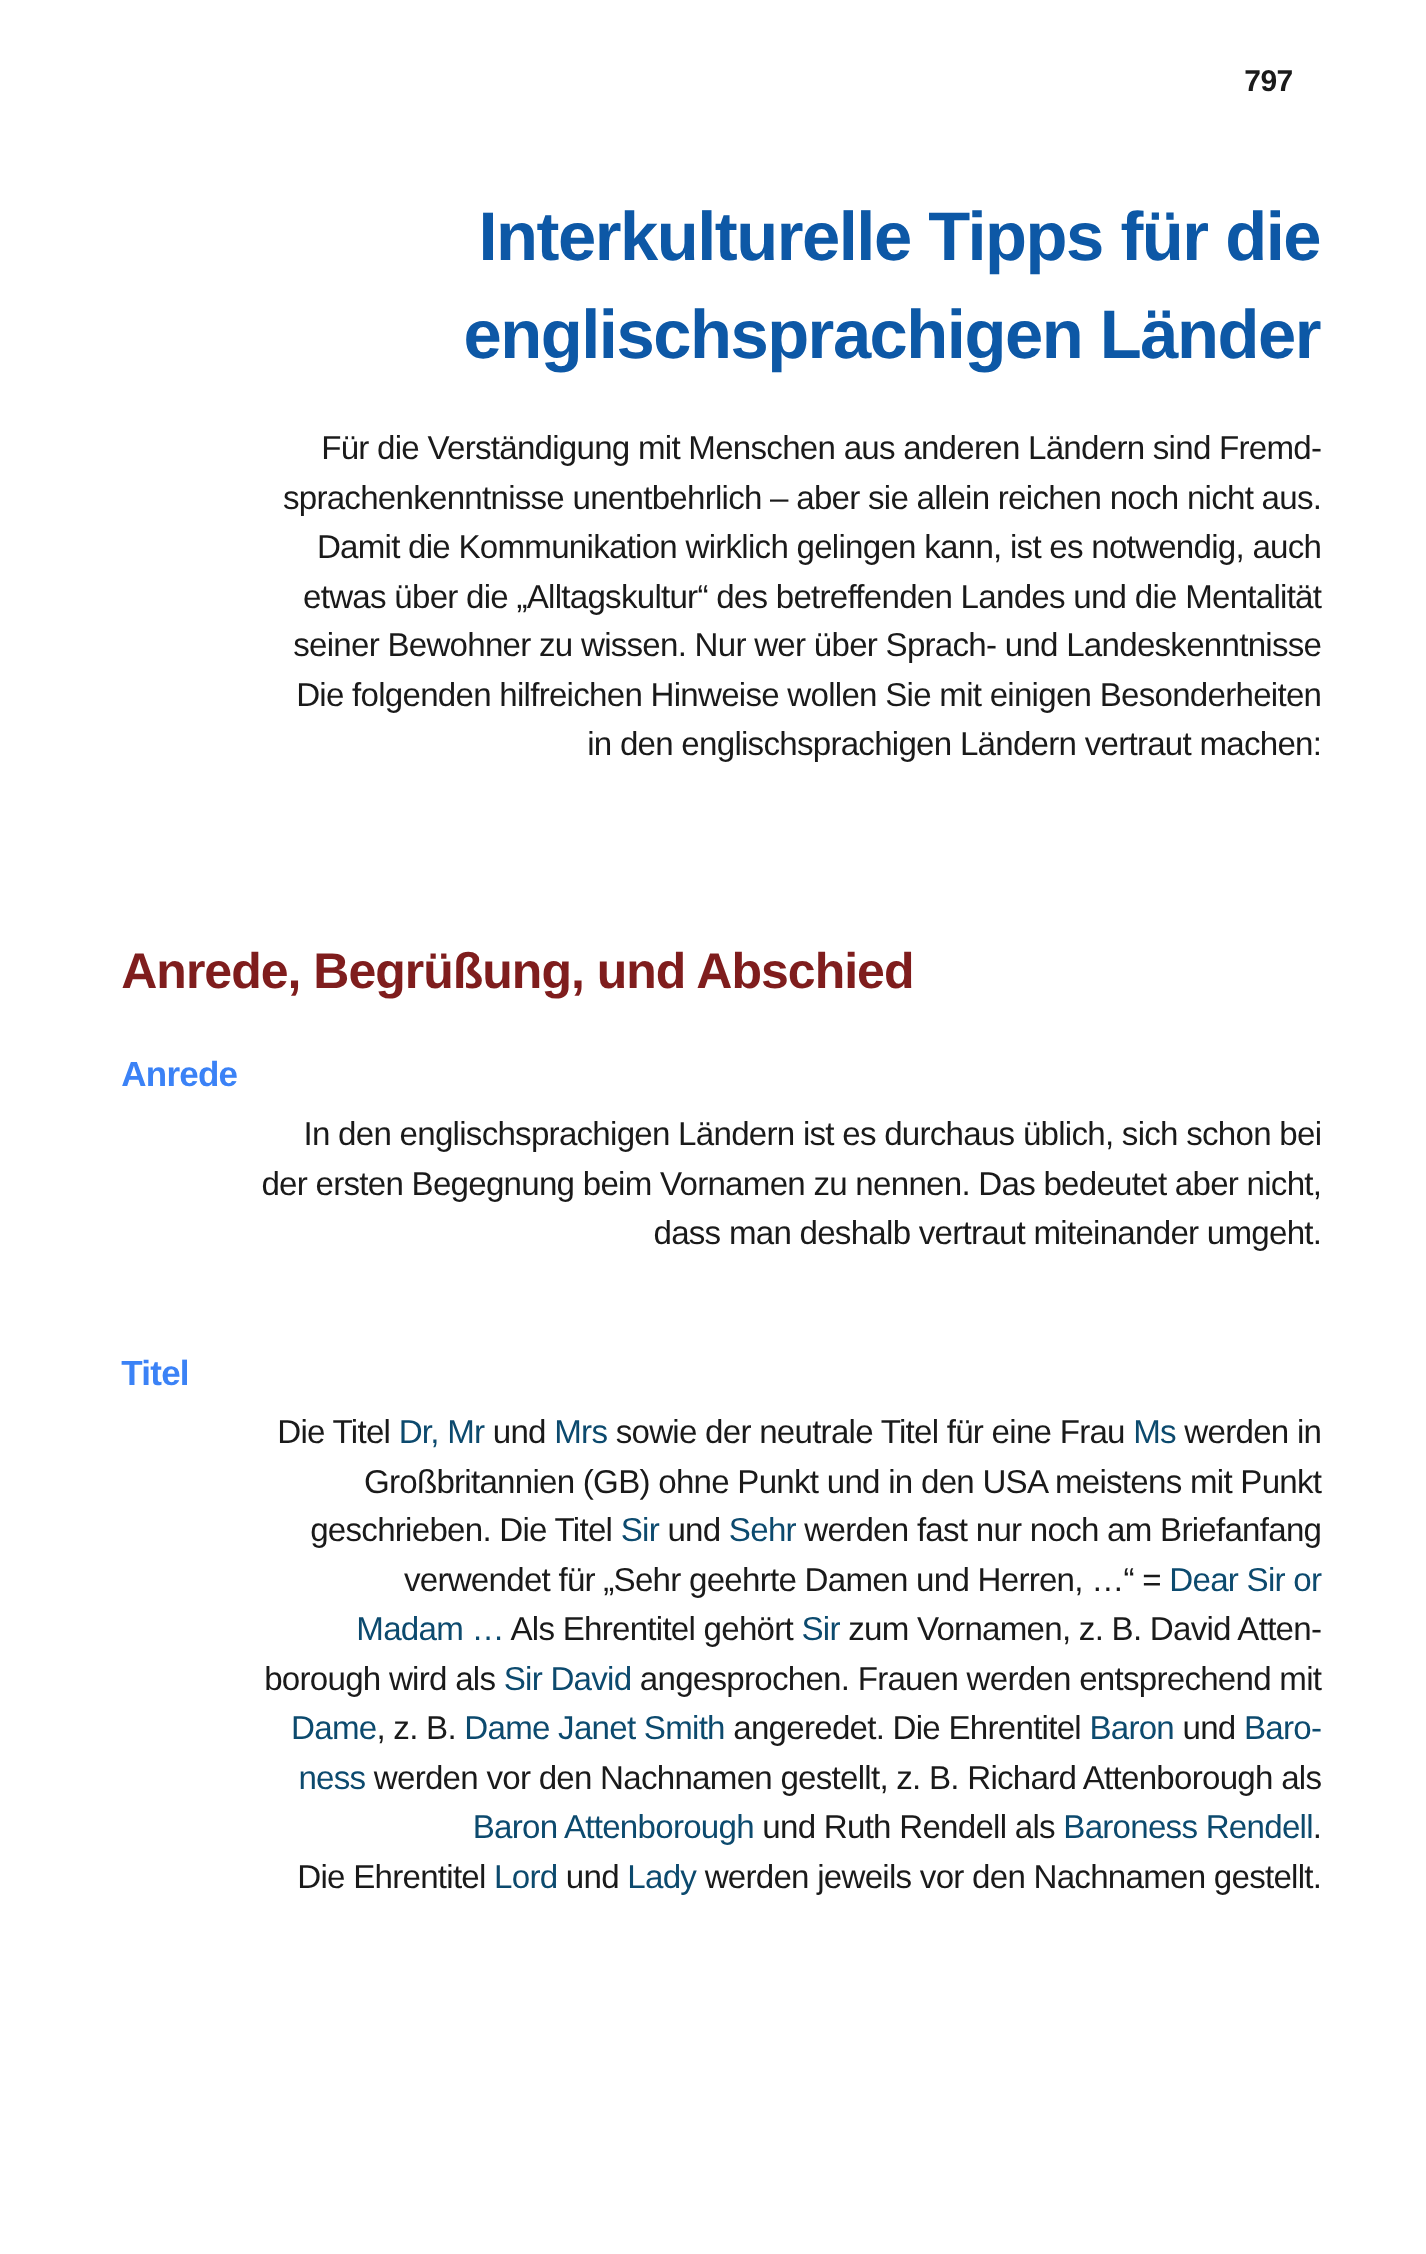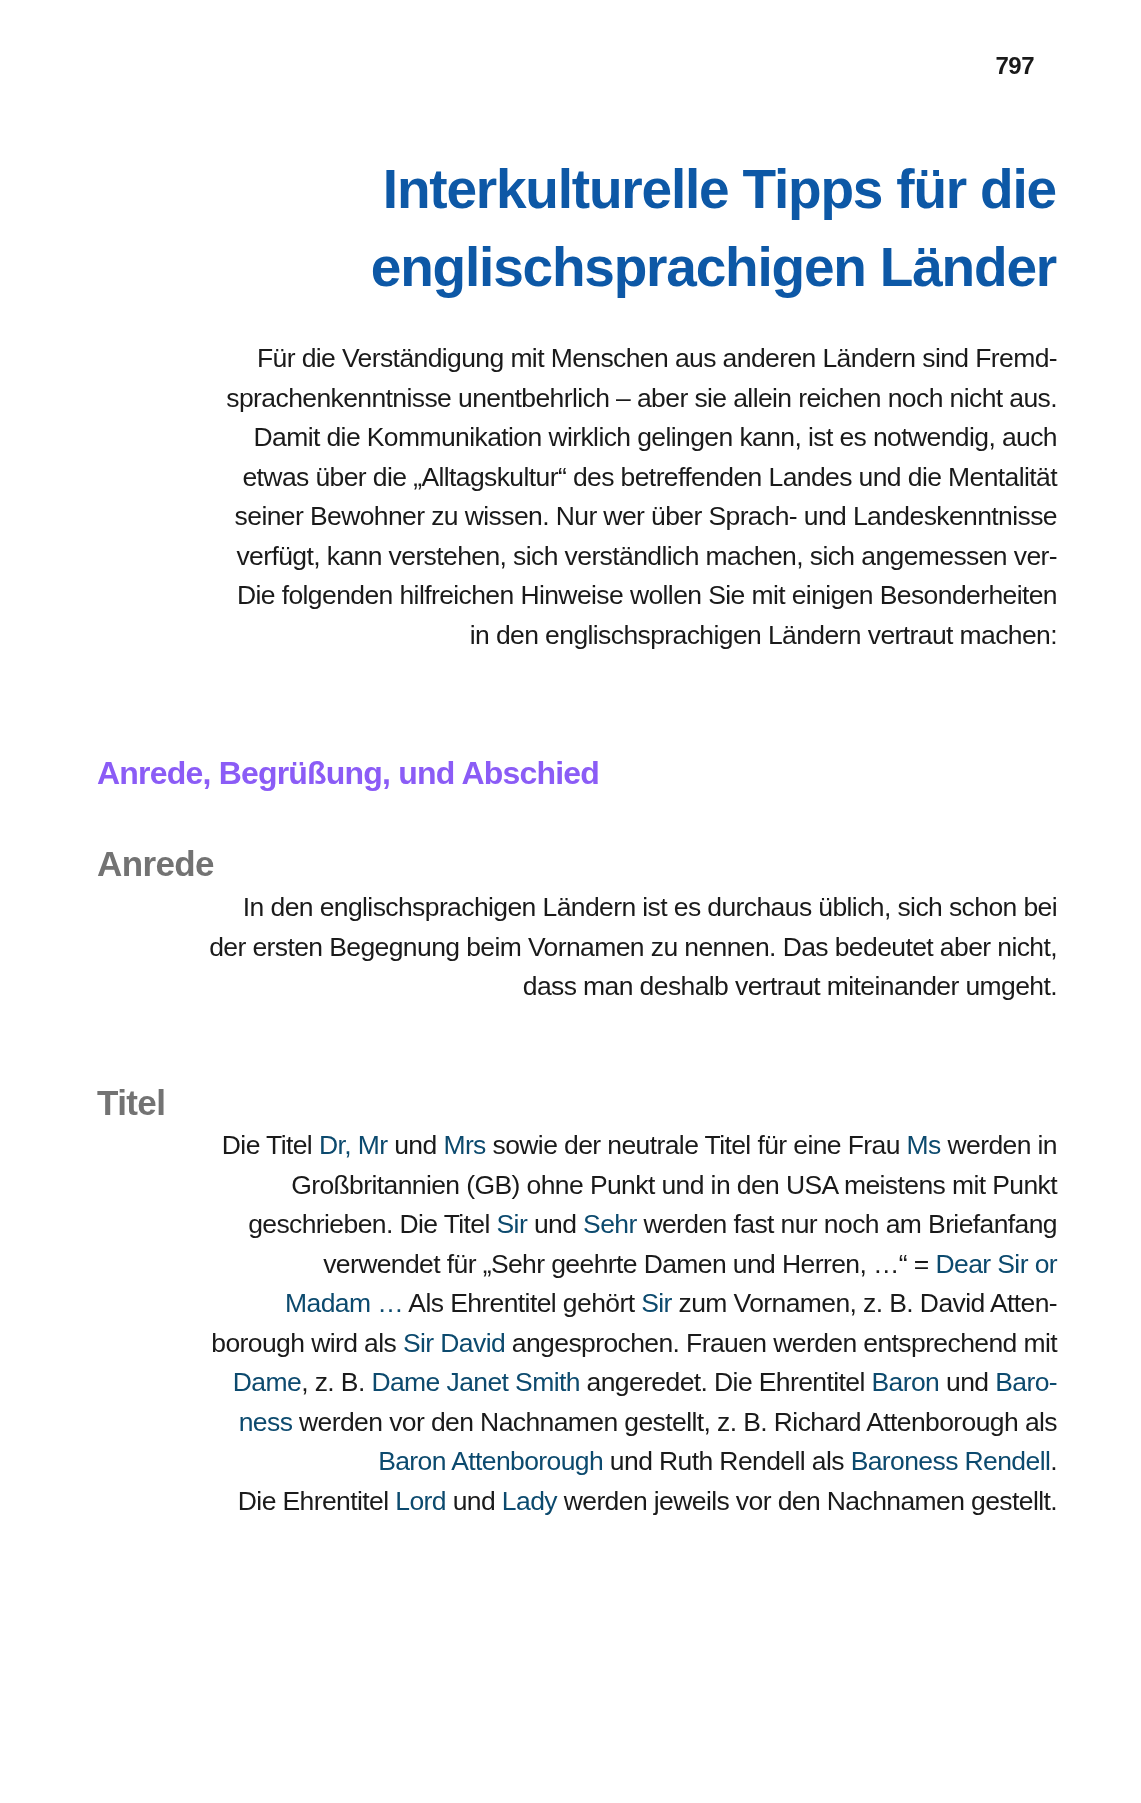--- a/index.html
+++ b/index.html
@@ -19,26 +19,26 @@
     .body {
       font-family: "Liberation Sans", sans-serif; font-size: 26.5px;
       line-height: 39.5px; color: #1a1a1a; letter-spacing: -0.6px;
       margin: 0; position: absolute; left: 97px; width: 960px;
     }
     .line { display: block; white-space: nowrap; text-align: right; }
     .intro { top: 339px; }
     .h2 {
       position: absolute; left: 97px; top: 755px;
       font-family: "Liberation Sans", sans-serif; font-weight: bold;
-      font-size: 32px; color: #8b5cf6; letter-spacing: -0.8px; margin: 0;
+      font-size: 40px; color: #7f1d1d; letter-spacing: -0.8px; margin: 0;
     }
     .h3 {
       position: absolute; left: 97px;
       font-family: "Liberation Sans", sans-serif; font-weight: bold;
-      font-size: 35px; color: #737373; letter-spacing: -0.6px; margin: 0;
+      font-size: 28px; color: #3b82f6; letter-spacing: -0.6px; margin: 0;
     }
     .h3-anrede { top: 844px; }
     .anrede-text { top: 888px; }
     .h3-titel { top: 1083px; }
     .titel-text { top: 1126px; }
     .term { color: #0c4a6e; font-weight: normal; }
   </style>
 </head>
 <body>
 
@@ -49,21 +49,20 @@
     <span class="line">Interkulturelle Tipps für die</span>
     <span class="line">englischsprachigen Länder</span>
   </h1>
 
   <p class="body intro">
     <span class="line">Für die Verständigung mit Menschen aus anderen Ländern sind Fremd-</span>
     <span class="line">sprachenkenntnisse unentbehrlich – aber sie allein reichen noch nicht aus.</span>
     <span class="line">Damit die Kommunikation wirklich gelingen kann, ist es notwendig, auch</span>
     <span class="line">etwas über die „Alltagskultur“ des betreffenden Landes und die Mentalität</span>
     <span class="line">seiner Bewohner zu wissen. Nur wer über Sprach- und Landeskenntnisse</span>
-    <span class="line">verfügt, kann verstehen, sich verständlich machen, sich angemessen ver-</span>
     <span class="line">Die folgenden hilfreichen Hinweise wollen Sie mit einigen Besonderheiten</span>
     <span class="line">in den englischsprachigen Ländern vertraut machen:</span>
   </p>
 
   <h2 class="h2">Anrede, Begrüßung, und Abschied</h2>
 
   <h3 class="h3 h3-anrede">Anrede</h3>
   <p class="body anrede-text">
     <span class="line">In den englischsprachigen Ländern ist es durchaus üblich, sich schon bei</span>
     <span class="line">der ersten Begegnung beim Vornamen zu nennen. Das bedeutet aber nicht,</span>

